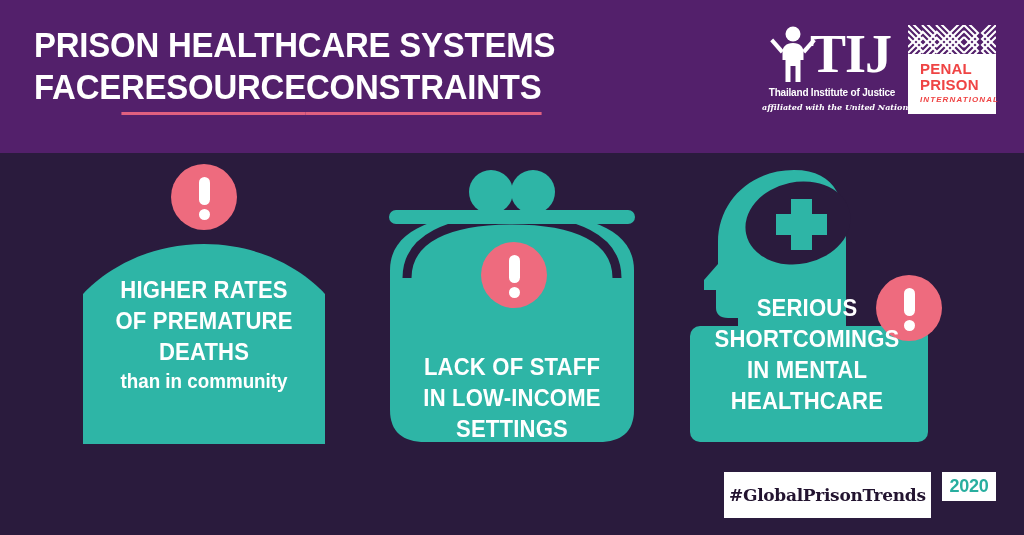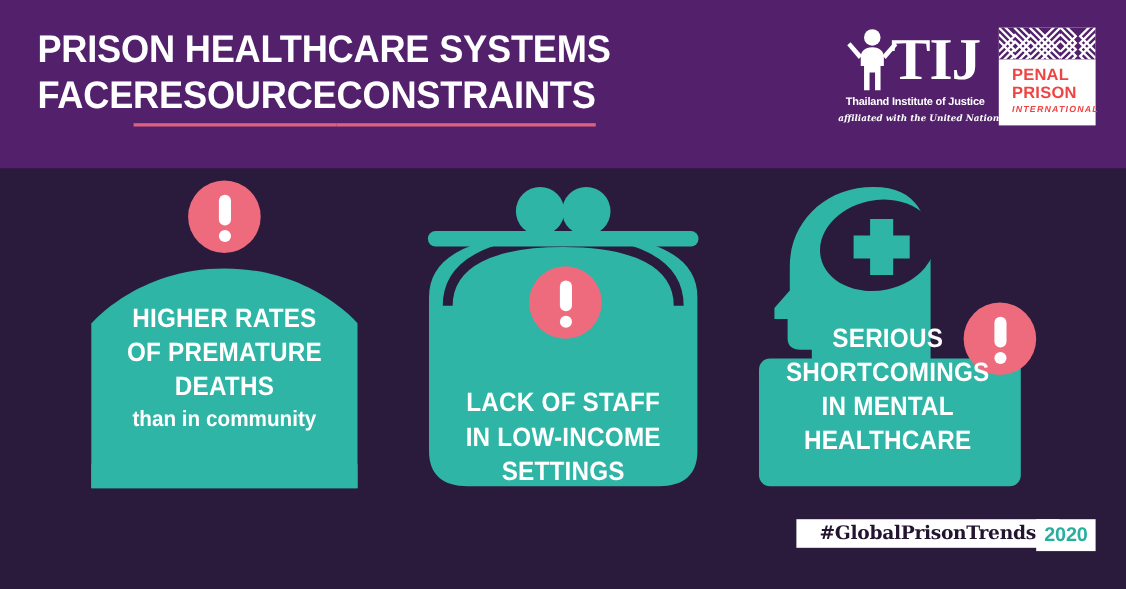--- a/index.html
+++ b/index.html
@@ -138,23 +138,23 @@
   }
   .badge .bang-dot {
     position:absolute; left:50%; top:45px;
     width:11px; height:11px; margin-left:-5.5px;
     border-radius:50%; background:#ffffff;
   }
 
   
   #footer-badge { position:absolute; left:724px; top:472px; height:29px; }
   #hashtag-box {
-    position:absolute; left:0; top:0; height:26px;
+    position:absolute; left:0; top:0; height:46px;
     background:#ffffff;
-    padding:0 21px;
+    padding:0 5px;
     display:flex; align-items:center;
   }
   #hashtag-box span {
     font-family:"DejaVu Serif", serif;
     font-weight:bold; font-size:17px; color:#231430;
     letter-spacing:-0.3px;
   }
   #year-box {
     position:absolute; left:218px; top:0; height:29px; width:54px;
     background:#ffffff;

